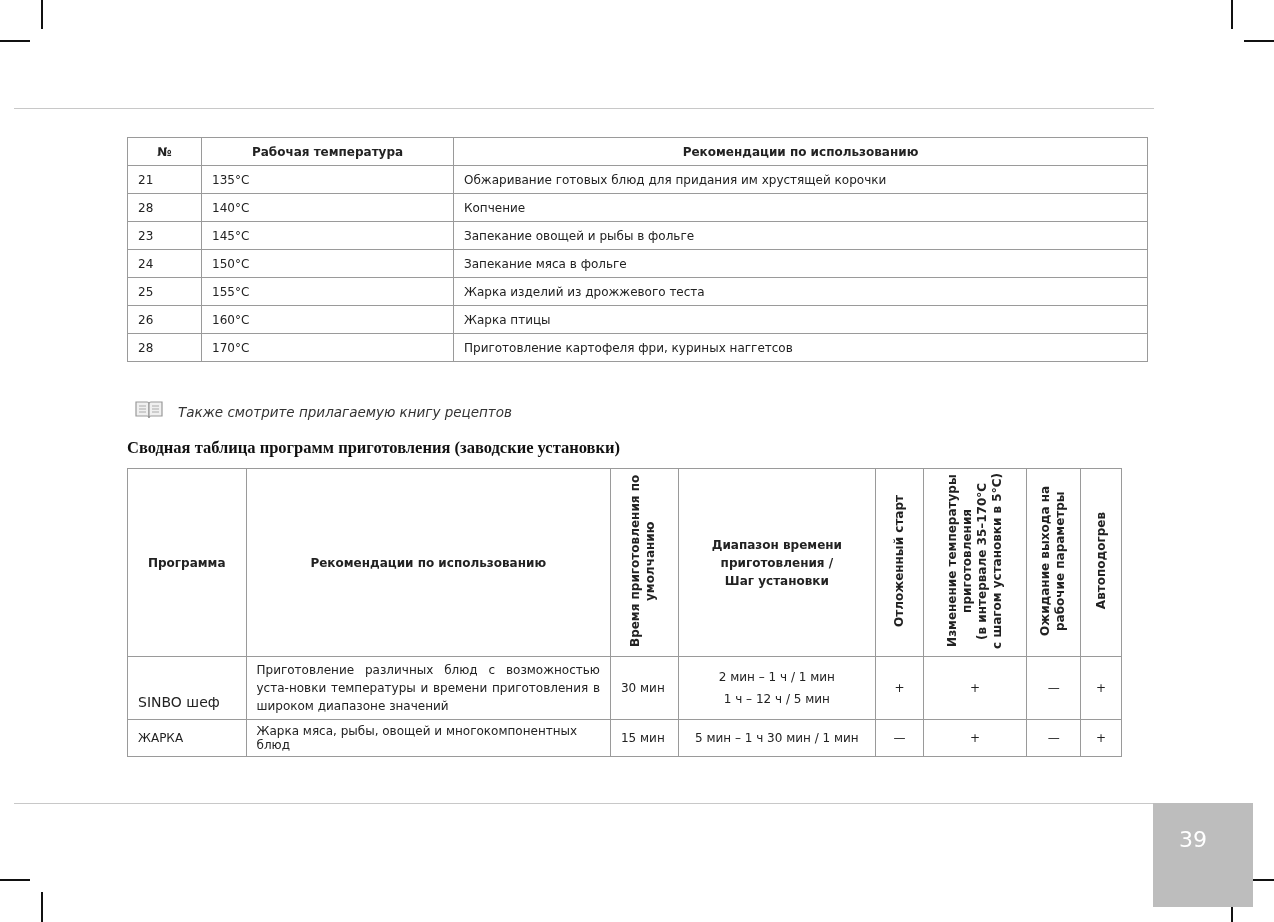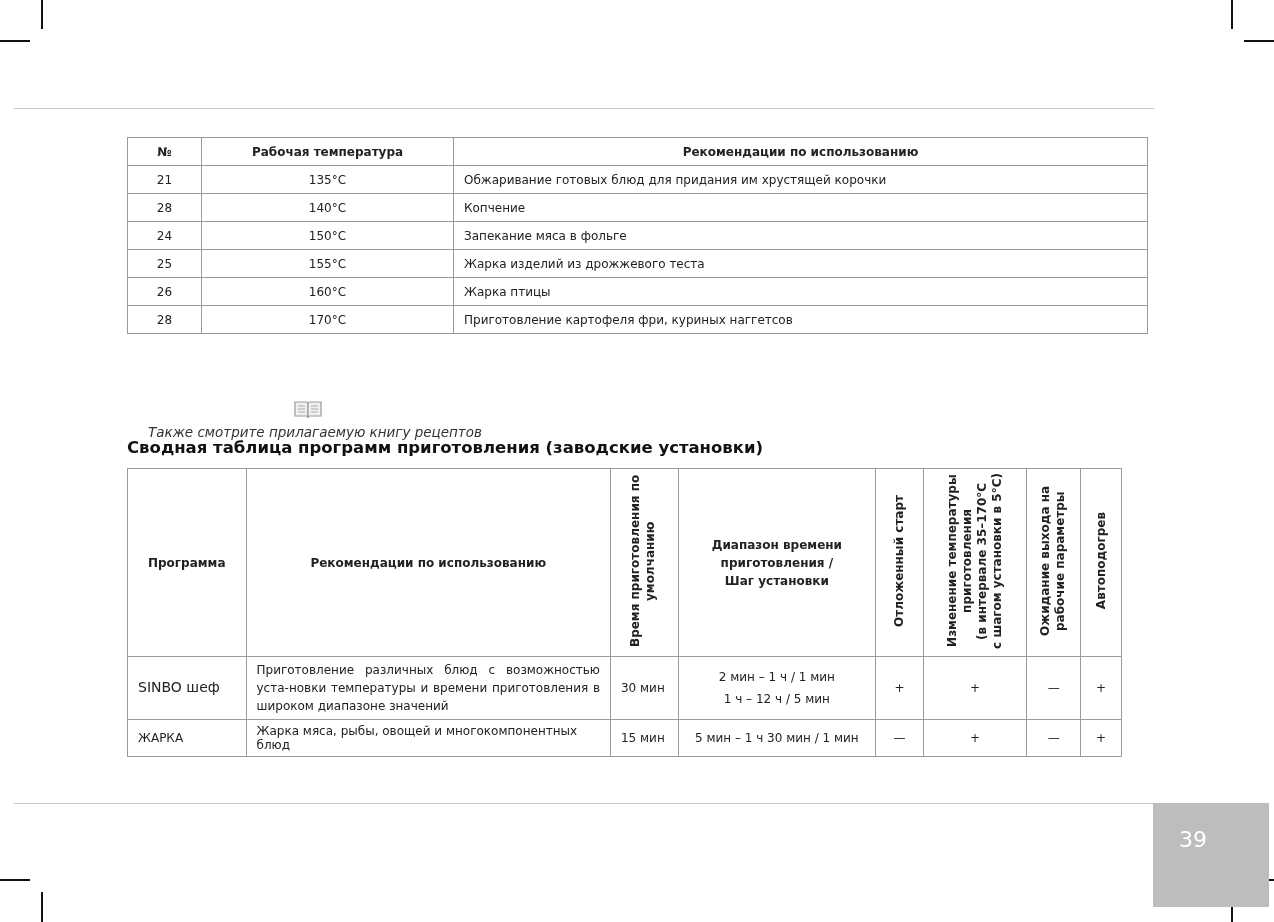--- a/index.html
+++ b/index.html
@@ -5,32 +5,32 @@
   html, body { margin:0; padding:0; background:#fff; }
   body { width:1274px; height:922px; position:relative; overflow:hidden;
          font-family:"DejaVu Sans", sans-serif; color:#222; }
   .crop { position:absolute; background:#111; }
   .rule { position:absolute; height:1px; background:#c8c8c8; }
   table { border-collapse:collapse; position:absolute; font-size:12px; }
   td, th { border:1px solid #9a9a9a; padding:0 10px; }
   #t1 { left:127px; top:137px; width:1021px; }
   #t1 th { height:27px; font-weight:bold; font-size:12px; text-align:center; }
   #t1 td { height:27px; }
-  #t1 td.c { text-align:center; }
-  .note { position:absolute; left:134px; top:400px; display:flex; align-items:center;flex-direction:column; }
+  #t1 td.c { text-align:left; }
+  .note { position:absolute; left:134px; top:400px; display:flex; align-items:center; }
   .note-text { font-style:italic; font-size:13.5px; color:#333; margin-left:14px; }
-  .heading { position:absolute; left:127px; top:438px; font-size:16.5px; font-weight:bold; color:#111; }
+  .heading { position:absolute; left:127px; top:438px; font-size:16.5px; font-weight:bold; color:#111;font-family:Liberation Serif, serif; }
   #t2 { left:127px; top:468px; width:995px; }
   #t2 th { font-weight:bold; font-size:12px; text-align:center; height:176px; padding:0 0; }
   #t2 th.v { padding:4px 0; width:40px; }
   .vt { writing-mode:vertical-rl; transform:rotate(180deg); display:inline-block; text-align:center; line-height:15px; }
   #t2 td { font-size:12px; padding:4px 10px; }
   #t2 td.c { text-align:center; }
   .desc { text-align:justify; line-height:18px;margin-left:8px; }
-  .pageno { position:absolute; left:1153px; top:803px; width:116px; height:104px; background:#bdbdbd; }
+  .pageno { position:absolute; left:1153px; top:803px; width:100px; height:104px; background:#bdbdbd; }
   .pageno span { position:absolute; left:26px; top:24px; color:#fff; font-size:22px; }
 </style>
 </head>
 <body>
 
 <div class="crop" style="left:41px;top:0;width:2px;height:29px;"></div>
 <div class="crop" style="left:0;top:40px;width:30px;height:2px;"></div>
 <div class="crop" style="left:1231px;top:0;width:2px;height:29px;"></div>
 <div class="crop" style="left:1244px;top:40px;width:30px;height:2px;"></div>
 <div class="crop" style="left:0;top:879px;width:30px;height:2px;"></div>
@@ -55,20 +55,25 @@
   </tr>
   <tr>
         <td class="c">21</td>
         <td class="c">135°C</td>
         <td>Обжаривание готовых блюд для придания им хрустящей корочки</td>
       </tr>
   <tr>
         <td class="c">28</td>
         <td class="c">140°C</td>
         <td>Копчение</td>
+      </tr>
+  <tr>
+        <td class="c">23</td>
+        <td class="c">145°C</td>
+        <td>Запекание овощей и рыбы в фольге</td>
       </tr>
   <tr>
         <td class="c">24</td>
         <td class="c">150°C</td>
         <td>Запекание мяса в фольге</td>
       </tr>
   <tr>
         <td class="c">25</td>
         <td class="c">155°C</td>
         <td>Жарка изделий из дрожжевого теста</td>
@@ -124,21 +129,21 @@
         <span>Изменение температуры</span><br>
         <span>приготовления</span><br>
         <span>(в интервале 35–170°C</span><br>
         <span>с шагом установки в 5°C)</span>
       </span>
     </th>
     <th class="v"><span class="vt" style="width:32px">Ожидание выхода на рабочие параметры</span></th>
     <th class="v"><span class="vt">Автоподогрев</span></th>
   </tr>
   <tr style="height:62px">
-    <td style="font-size:14px;vertical-align:bottom;padding-bottom:24px">SINBO шеф</td>
+    <td style="font-size:14px;vertical-align:bottom;padding-bottom:9px">SINBO шеф</td>
     <td class="desc">Приготовление различных блюд с возможностью уста-новки температуры и времени приготовления в широком диапазоне значений</td>
     <td>30 мин</td>
     <td class="c" style="line-height:22px">
       <div>2 мин – 1 ч / 1 мин</div>
       <div>1 ч – 12 ч / 5 мин</div>
     </td>
     <td class="c">+</td>
     <td class="c">+</td>
     <td class="c">—</td>
     <td class="c">+</td>

